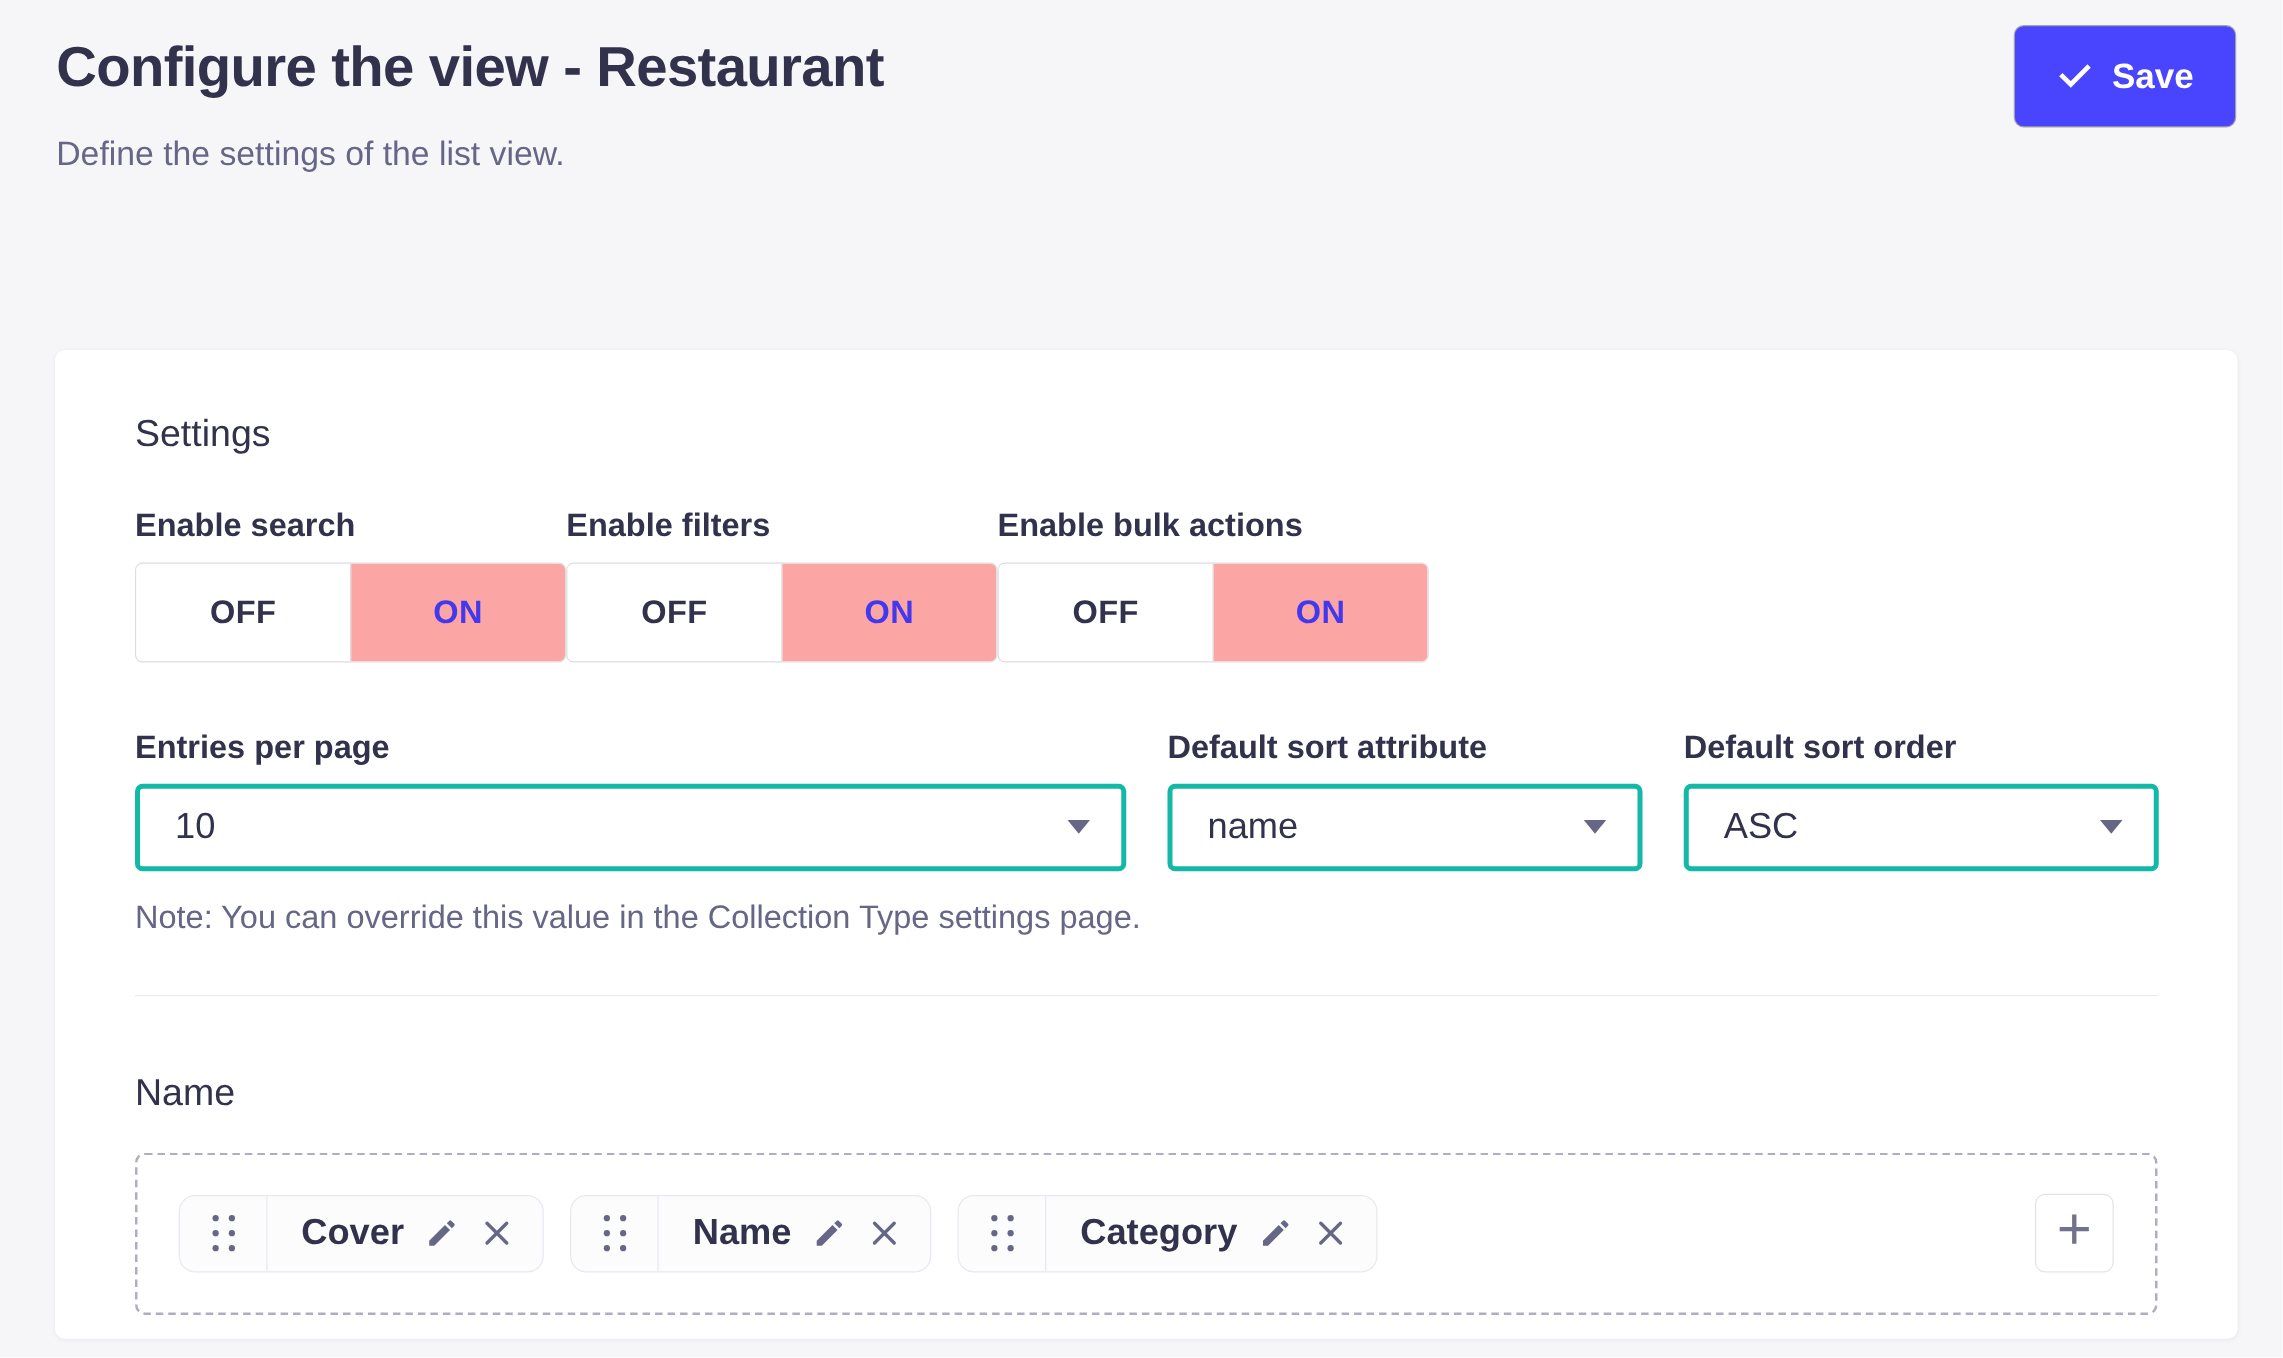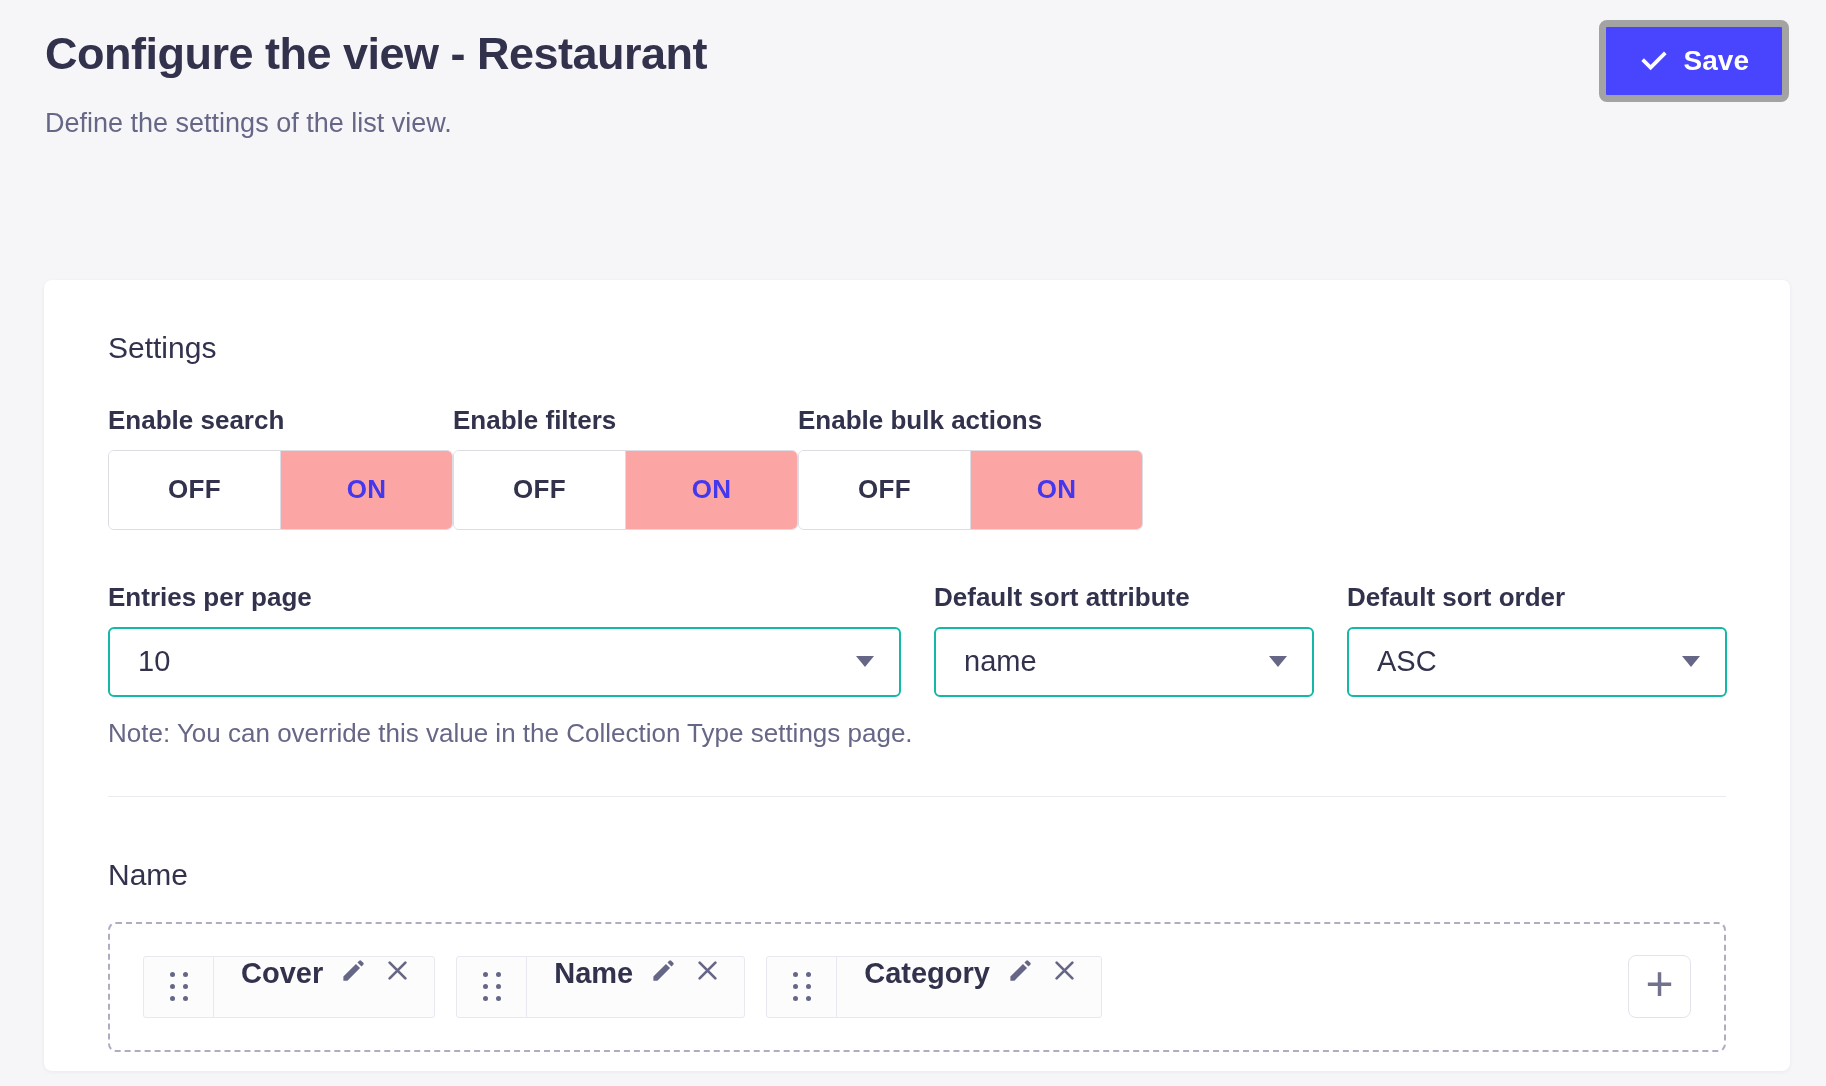--- a/index.html
+++ b/index.html
@@ -29,21 +29,21 @@
   .save-btn {
     position: absolute;
     top: 20px;
     right: 37px;
     height: 82px;
     padding: 0 33px;
     display: flex;
     align-items: center;
     gap: 15px;
     background: #4945ff;
-    border: 7px solid #a3a3a3;
+    border: 1px solid #a3a3a3;
     border-radius: 8px;
     color: #ffffff;
     font-family: "Liberation Sans", sans-serif;
     font-size: 28px;
     font-weight: 700;
     cursor: pointer;
   }
   .save-btn svg { display: block; }
 
   
@@ -105,21 +105,21 @@
   
   .selects-row {
     margin-top: 52px;
     display: flex;
     gap: 33px;
   }
   .sel-wide   { flex: 0 0 793px; }
   .sel-narrow { flex: 0 0 380px; }
   .select {
     height: 70px;
-    border: 2px solid #14b8a6;
+    border: 4px solid #14b8a6;
     border-radius: 6px;
     background: #ffffff;
     display: flex;
     align-items: center;
     justify-content: space-between;
     padding: 0 25px 0 28px;
     font-size: 29px;
     color: #32324d;
     cursor: pointer;
   }
@@ -149,25 +149,25 @@
     height: 130px;
     border: 2px dashed #aeaec2;
     border-radius: 8px;
     display: flex;
     align-items: center;
     padding: 0 33px;
   }
   .chips { display: flex; gap: 21px; }
   .chip {
     display: flex;
-    align-items: flex-start;
+    align-items: center;
     height: 62px;
     background: #fcfcfd;
     border: 1px solid #e8e8f0;
-    border-radius: 3px;
+    border-radius: 13px;
   }
   .chip-handle {
     align-self: stretch;
     width: 70px;
     display: flex;
     align-items: center;
     justify-content: center;
     border-right: 1px solid #e8e8f0;
     cursor: grab;
   }

